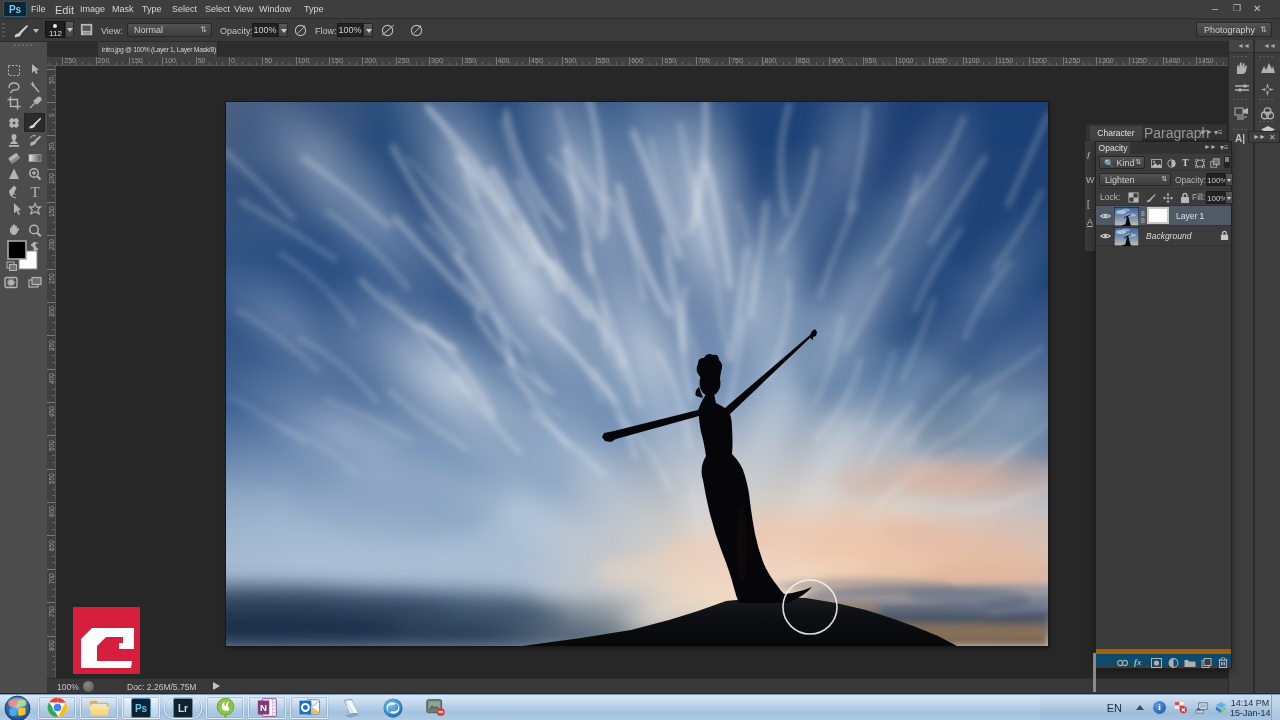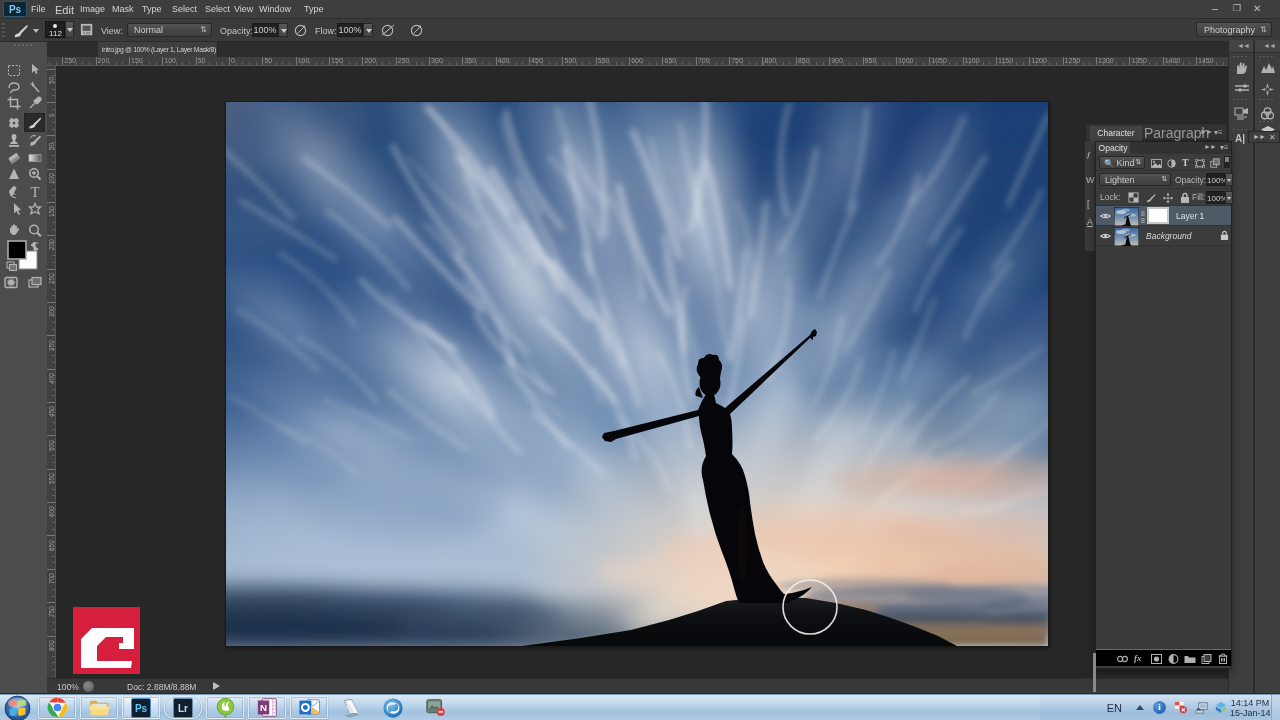--- a/index.html
+++ b/index.html
@@ -567,21 +567,21 @@
 </svg>
 </div>
 <div class="abs" style="left:73px;top:607px;width:67px;height:67px;background:#d51f3c">
 <svg width="67" height="67" viewBox="0 0 67 67">
 <path d="M19 21 L61 21 L61 42 L46 42 L46 36 L50 36 L50 30 L33 30 L24 39 L24 54 L59 54 L58 61 L8 61 L8 32 Z" fill="#fff"></path>
 </svg>
 </div>
 <div class="abs" style="left:47px;top:678px;width:1181px;height:15px;background:#383838;border-top:1px solid #2c2c2c;color:#c8c8c8;font-size:8.5px">
 <span class="abs" style="left:10px;top:3px">100%</span>
 <div class="abs" style="left:36px;top:2px;width:11px;height:11px;border-radius:50%;background:radial-gradient(circle at 40% 35%,#8a8a8a,#555)"></div>
-<span class="abs" style="left:80px;top:3px">Doc: 2.88M/8.88M</span>
+<span class="abs" style="left:80px;top:3px">Doc: 2.26M/5.75M</span>
 <div class="abs" style="left:166px;top:3px;width:0;height:0;border-top:4.5px solid transparent;border-bottom:4.5px solid transparent;border-left:7px solid #c0c0c0"></div>
 </div>
 <div class="abs" style="left:1228px;top:40px;width:25px;height:653px;background:#3e3e3e;border-left:1px solid #2a2a2a">
  <div style="height:13px;background:#444;border-bottom:1px solid #2f2f2f">
       <span style="position:absolute;left:8px;top:2px;color:#aaa;font-size:7px;letter-spacing:-1px">◄◄</span>
     </div>
  <div style="position:relative;height:200px">
       <div style="position:absolute;left:4px;top:3px;width:16px;height:1px;background:repeating-linear-gradient(90deg,#5e5e5e 0 2px,transparent 2px 4px)"></div>
       <div style="position:absolute;left:4px;top:46px;width:16px;height:1px;background:repeating-linear-gradient(90deg,#5e5e5e 0 2px,transparent 2px 4px)"></div>
       <div style="position:absolute;left:4px;top:76px;width:16px;height:1px;background:repeating-linear-gradient(90deg,#5e5e5e 0 2px,transparent 2px 4px)"></div>
@@ -752,21 +752,21 @@
 <path d="M13.5 9 L10 11 M13.5 9 L17 7.5" stroke="#0a0a0c" stroke-width="0.8"></path>
 <path d="M7 19 Q12 15.5 18 19 Z" fill="#0c0d10"></path>
 </svg>
  <span class="abs" style="left:50px;top:5px;color:#d8d8d8;font-size:8.5px;font-style:italic">Background</span>
  <svg width="9" height="11" viewBox="0 0 10 12" style="position:absolute;left:124px;top:4px">
         <rect x="1" y="5" width="8" height="6" fill="#c8c8c8"></rect>
         <path d="M3 5 L3 3.5 Q3 1.5 5 1.5 Q7 1.5 7 3.5 L7 5" fill="none" stroke="#c8c8c8" stroke-width="1.3"></path>
       </svg>
 </div>
 <div style="height:403px;background:#3a3a3a"></div>
-<div style="height:17px;position:relative;background:#000000;border-top:1px solid #a16207">
+<div style="height:17px;position:relative;background:#0c4a6e;border-top:5px solid #a16207">
 <svg width="13" height="10" viewBox="0 0 14 10" style="position:absolute;left:20px;top:4px">
         <circle cx="4.5" cy="5" r="2.8" fill="none" stroke="#b0b0b0" stroke-width="1.2"></circle>
         <circle cx="9.5" cy="5" r="2.8" fill="none" stroke="#b0b0b0" stroke-width="1.2"></circle>
       </svg>
 <div style="position:absolute;left:38px;top:3px;color:#b0b0b0;font:italic bold 9px 'Liberation Serif',serif">fx</div>
 <svg width="11" height="10" viewBox="0 0 11 10" style="position:absolute;left:55px;top:4px">
         <rect x="0.5" y="0.5" width="10" height="9" fill="none" stroke="#b0b0b0"></rect>
         <circle cx="5.5" cy="5" r="2.6" fill="#b0b0b0"></circle>
       </svg>
 <svg width="11" height="10" viewBox="0 0 11 10" style="position:absolute;left:72px;top:4px">

